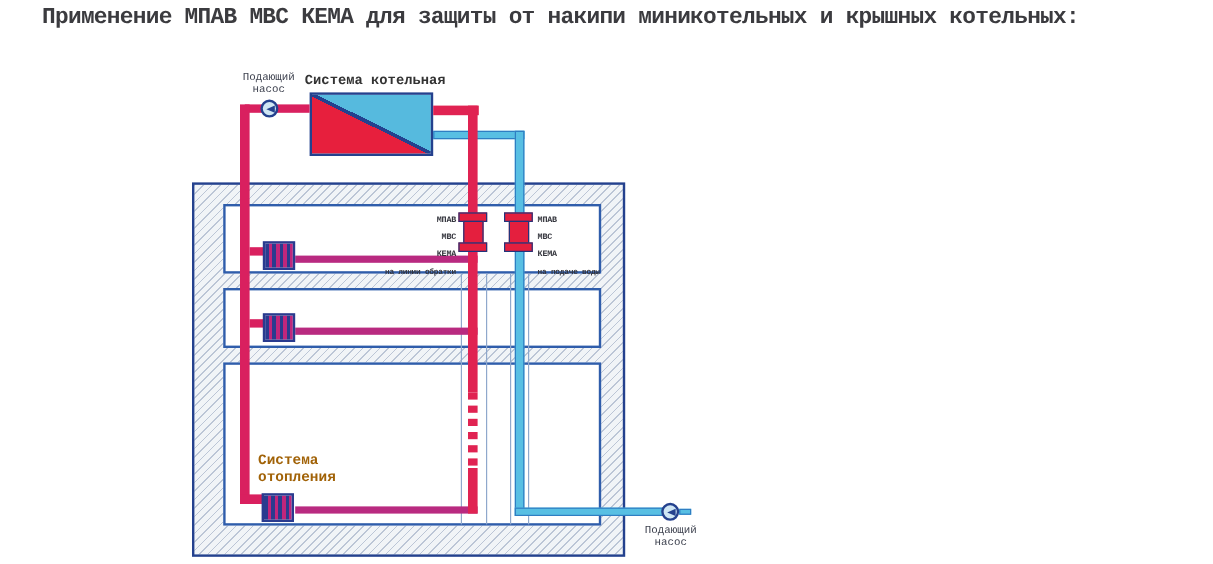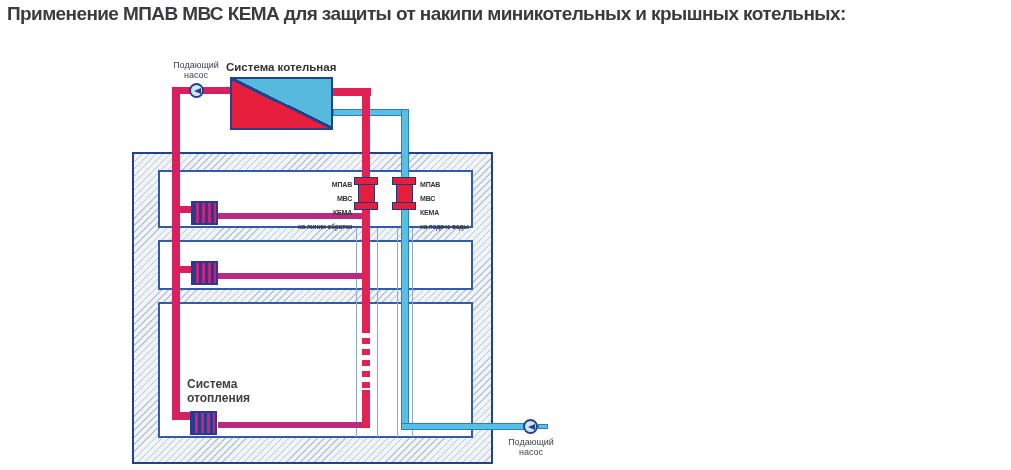--- a/index.html
+++ b/index.html
@@ -1,18 +1,19 @@
 <!DOCTYPE html>
 <html><head>
 <meta charset="utf-8">
 <style>
   html,body{margin:0;padding:0;background:#ffffff;}
   .stage{
     position:relative;width:967px;height:470px;background:#fff;overflow:hidden;
-    font-family:Liberation Sans, sans-serif;
+    font-family:Liberation Mono, monospace;
+    margin-left:28px;
   }
   .title{
     position:absolute;left:7px;top:3px;width:1000px;
     font-size:19px;font-weight:bold;letter-spacing:-0.6px;color:#3b3b3f;white-space:nowrap;
   }
   .abs{position:absolute;box-sizing:border-box;}
   
   .building{
     background:
       repeating-linear-gradient(135deg, rgba(108,128,164,0.40) 0 1px, rgba(0,0,0,0) 1px 5px),
@@ -51,21 +52,21 @@
   }
   .pump .tri{
     position:absolute;left:3px;top:2.5px;width:0;height:0;
     border-top:3.5px solid transparent;border-bottom:3.5px solid transparent;
     border-right:7px solid #24418e;
   }
   
   .lbl{color:#3f4350;z-index:9;white-space:pre-line;}
   .pump-lbl{font-size:9px;line-height:10px;text-align:center;}
   .boiler-lbl{font-size:11.5px;font-weight:bold;color:#333;white-space:nowrap;}
-  .sys-lbl{font-size:12px;line-height:13.5px;font-weight:bold;color:#404040;}
+  .sys-lbl{font-size:12px;line-height:13.5px;font-weight:bold;color:#a16207;}
   .dev-lbl{font-size:7px;line-height:7px;font-weight:bold;color:#33343c;letter-spacing:-0.2px;}
   .dev-lbl .l4{font-size:6.5px;}
   .dev-lbl.right{text-align:right;}
   .dev-lbl.left{text-align:left;}
 </style>
 </head>
 <body>
 
 <div class="stage">
 

